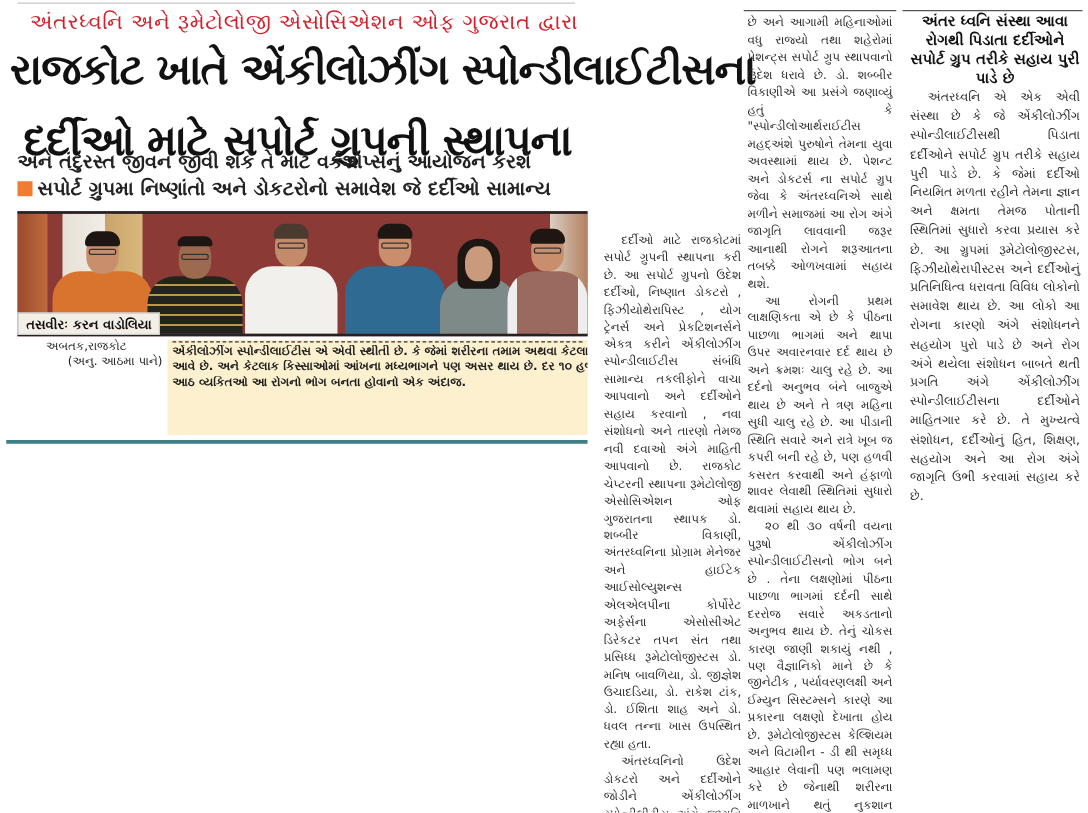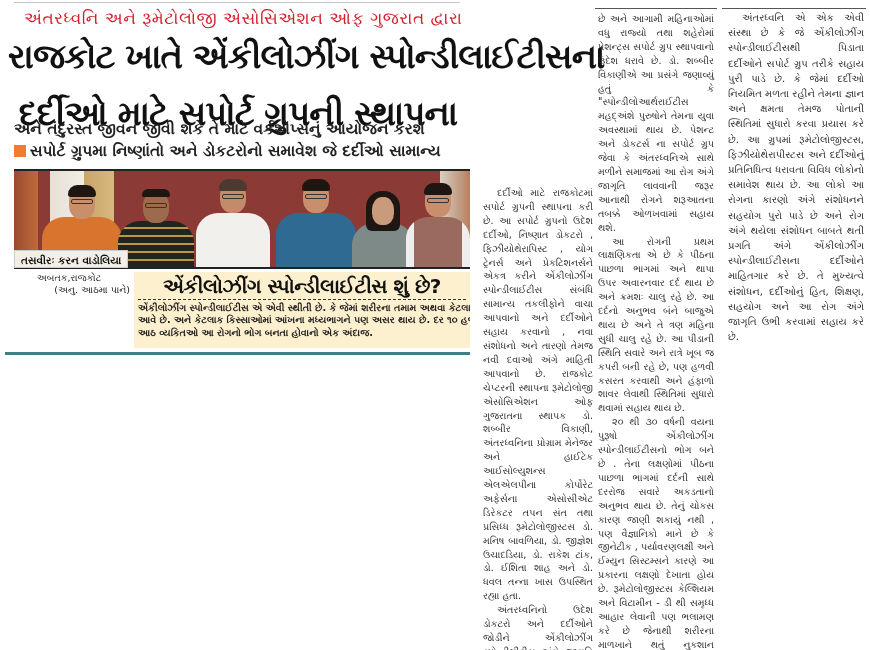--- a/index.html
+++ b/index.html
@@ -110,21 +110,20 @@
 </div>
 
 <div class="caption">તસવીરઃ કરન વાડોલિયા</div>
 
 <div class="dateline">
   <span class="place">અબતક,રાજકોટ</span>
   <span class="cont">(અનુ. આઠમા પાને)</span>
 </div>
 
 <div class="infobox">
-  <h2>એંકીલોઝીંગ સ્પોન્ડીલાઈટીસ શું છે?</h2>
   <div class="dash"></div>
   <p>એંકીલોઝીંગ સ્પોન્ડીલાઈટીસ એ એવી સ્થીતી છે. કે જેમાં શરીરના તમામ અથવા કેટલાક</p>
   <p>આવે છે. અને કેટલાક કિસ્સાઓમાં આંખના મધ્યભાગને પણ અસર થાય છે. દર ૧૦ હજારે</p>
   <p>આઠ વ્યકિતઓ આ રોગનો ભોગ બનતા હોવાનો એક અંદાજ.</p>
 </div>
 
 <div class="teal-rule"></div>
 
 <div class="col col-a">
   <p>દર્દીઓ માટે રાજકોટમાં સપોર્ટ ગ્રુપની સ્થાપના કરી છે. આ સપોર્ટ ગ્રુપનો ઉદેશ દર્દીઓ, નિષ્ણાત ડોકટરો , ફિઝીયોથેરાપિસ્ટ , યોગ ટ્રેનર્સ અને પ્રેકટિશનર્સને એકત્ર કરીને એંકીલોઝીંગ સ્પોન્ડીલાઈટીસ સંબંધિ સામાન્ય તકલીફોને વાચા આપવાનો અને દર્દીઓને સહાય કરવાનો , નવા સંશોધનો અને તારણો તેમજ નવી દવાઓ અંગે માહિતી આપવાનો છે. રાજકોટ ચેપ્ટરની સ્થાપના રૂમેટોલોજી એસોસિએશન ઓફ ગુજરાતના સ્થાપક ડો. શબ્બીર વિકાણી, અંતરધ્વનિના પ્રોગ્રામ મેનેજર અને હાઈટેક આઈસોલ્યુશન્સ એલએલપીના કોર્પોરેટ અફેર્સના એસોસીએટ ડિરેકટર તપન સંત તથા પ્રસિધ્ધ રૂમેટોલોજીસ્ટસ ડો. મનિષ બાવળિયા, ડો. જીજ્ઞેશ ઉચાદડિયા, ડો. રાકેશ ટાંક, ડો. ઈશિતા શાહ અને ડો. ધવલ તન્ના ખાસ ઉપસ્થિત રહ્યા હતા.</p>
@@ -133,14 +132,15 @@
 
 <div class="rule-b"></div>
 <div class="col col-b">
   <p class="noind">છે અને આગામી મહિનાઓમાં વધુ રાજ્યો તથા શહેરોમાં પેશન્ટ્સ સપોર્ટ ગ્રુપ સ્થાપવાનો ઉદેશ ધરાવે છે. ડો. શબ્બીર વિકાણીએ આ પ્રસંગે જણાવ્યું હતું કે "સ્પોન્ડીલોઆર્થરાઈટીસ મહદ્અંશે પુરુષોને તેમના યુવા અવસ્થામાં થાય છે. પેશન્ટ અને ડોકટર્સ ના સપોર્ટ ગ્રુપ જેવા કે અંતરધ્વનિએ સાથે મળીને સમાજમાં આ રોગ અંગે જાગૃતિ લાવવાની જરૂર આનાથી રોગને શરૂઆતના તબક્કે ઓળખવામાં સહાય થશે.</p>
   <p>આ રોગની પ્રથમ લાક્ષણિકતા એ છે કે પીઠના પાછળા ભાગમાં અને થાપા ઉપર અવારનવાર દર્દ થાય છે અને ક્રમશઃ ચાલુ રહે છે. આ દર્દનો અનુભવ બંને બાજુએ થાય છે અને તે ત્રણ મહિના સુધી ચાલુ રહે છે. આ પીડાની સ્થિતિ સવારે અને રાત્રે ખૂબ જ કપરી બની રહે છે, પણ હળવી કસરત કરવાથી અને હંફાળો શાવર લેવાથી સ્થિતિમાં સુધારો થવામાં સહાય થાય છે.</p>
   <p>૨૦ થી ૩૦ વર્ષની વયના પુરૂષો એંકીલોઝીંગ સ્પોન્ડીલાઈટીસનો ભોગ બને છે . તેના લક્ષણોમાં પીઠના પાછળા ભાગમાં દર્દની સાથે દરરોજ સવારે અકડતાનો અનુભવ થાય છે. તેનું ચોકસ કારણ જાણી શકાયું નથી , પણ વૈજ્ઞાનિકો માને છે કે જીનેટીક , પર્યાવરણલક્ષી અને ઈમ્યુન સિસ્ટમ્સને કારણે આ પ્રકારના લક્ષણો દેખાતા હોય છે. રૂમેટોલોજીસ્ટસ કેલ્શિયમ અને વિટામીન - ડી થી સમૃધ્ધ આહાર લેવાની પણ ભલામણ કરે છે જેનાથી શરીરના માળખાને થતું નુકશાન અટકાવવામાં સહાય થાય છે. અન્ય નમૂનારૂપ સારવારમાં દવા, કસરત અને ફિઝીયોથેરાપી તથા સારા પોશ્ચરની પ્રેક્ટીસનો સમાવેશ થાય છે . ગરમ કે ઠંડા શેક કરવાથી સ્નાયુઓને રાહત મળે છે અને સાંધામાં થતો દુઃખાવો ઘટે છે.</p>
 </div>
 
 <div class="rule-c"></div>
 <div class="col col-c">
+  <h3>અંતર ધ્વનિ સંસ્થા આવા રોગથી પિડાતા દર્દીઓને સપોર્ટ ગ્રુપ તરીકે સહાય પુરી પાડે છે</h3>
   <p>અંતરધ્વનિ એ એક એવી સંસ્થા છે કે જે એંકીલોઝીંગ સ્પોન્ડીલાઈટીસથી પિડાતા દર્દીઓને સપોર્ટ ગ્રુપ તરીકે સહાય પુરી પાડે છે. કે જેમાં દર્દીઓ નિયમિત મળતા રહીને તેમના જ્ઞાન અને ક્ષમતા તેમજ પોતાની સ્થિતિમાં સુધારો કરવા પ્રયાસ કરે છે. આ ગ્રુપમાં રૂમેટોલોજીસ્ટસ, ફિઝીયોથેરાપીસ્ટસ અને દર્દીઓનું પ્રતિનિધિત્વ ધરાવતા વિવિધ લોકોનો સમાવેશ થાય છે. આ લોકો આ રોગના કારણો અંગે સંશોધનને સહયોગ પુરો પાડે છે અને રોગ અંગે થયેલા સંશોધન બાબતે થતી પ્રગતિ અંગે એંકીલોઝીંગ સ્પોન્ડીલાઈટીસના દર્દીઓને માહિતગાર કરે છે. તે મુખ્યત્વે સંશોધન, દર્દીઓનું હિત, શિક્ષણ, સહયોગ અને આ રોગ અંગે જાગૃતિ ઉભી કરવામાં સહાય કરે છે.</p>
 </div>
 
 </body></html>

